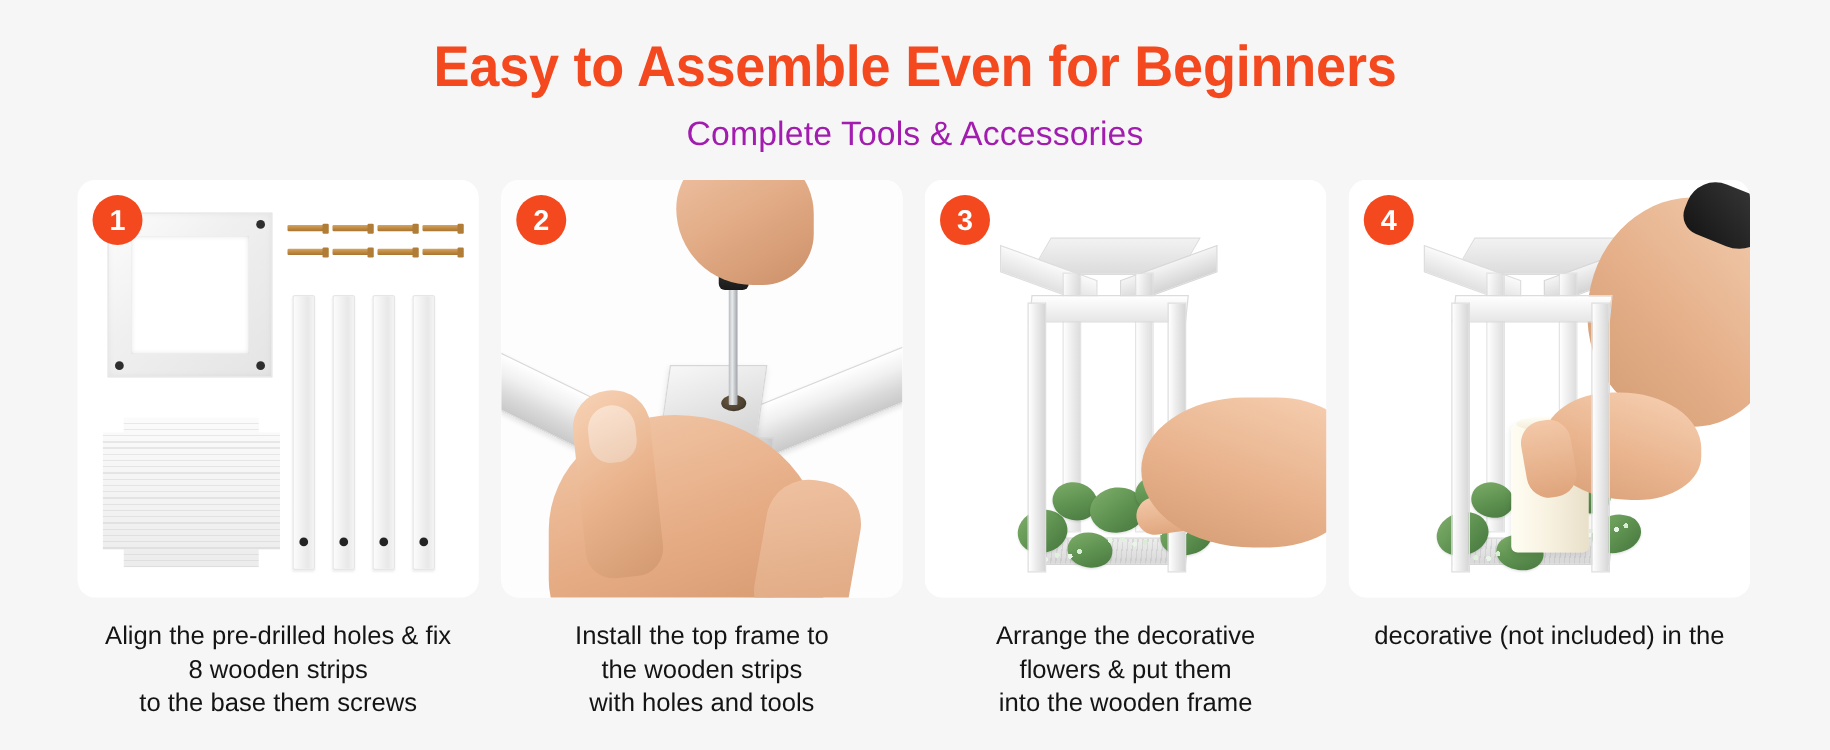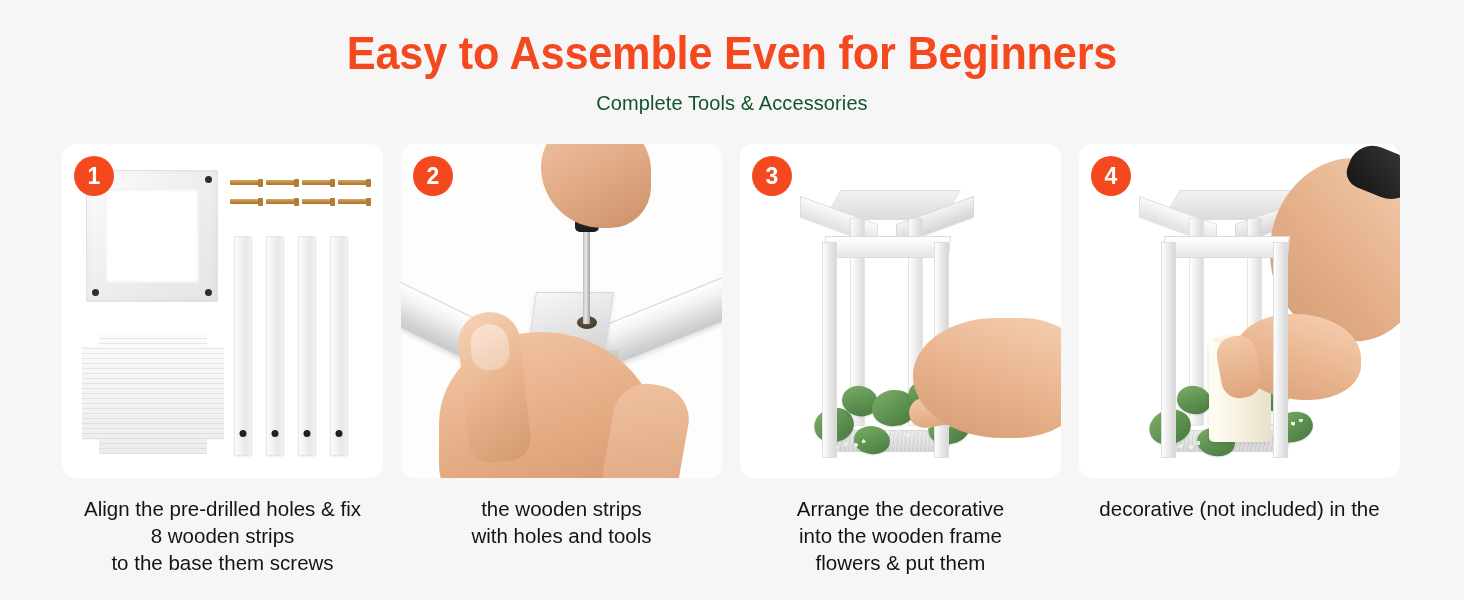--- a/index.html
+++ b/index.html
@@ -28,23 +28,23 @@
     font-weight: bold;
     color: #f4491f;
     letter-spacing: -0.2px;
     line-height: 1.12;
     font-family: "Liberation Sans Narrow", "Liberation Sans", sans-serif;
     transform: scaleX(0.94);
   }
 
   .sub-title {
     margin-top: 12px;
-    font-size: 20px;
+    font-size: 27px;
     font-weight: 400;
-    color: #14532d;
+    color: #a21caf;
     letter-spacing: 0.1px;
   }
 
   
   .steps {
     position: absolute;
     top: 144px;
     left: 62px;
     width: 1341px;
     display: flex;
@@ -532,20 +532,21 @@
         <div class="driver-shaft"></div>
         <div class="driver-collar"></div>
         <div class="driver-grip"></div>
         <div class="hand-top"></div>
         <div class="hand-bottom"></div>
         <div class="thumb"></div>
         <div class="finger-side"></div>
       </div>
     </div>
     <div class="caption">
+      <div>Install the top frame to</div>
       <div>the wooden strips</div>
       <div>with holes and tools</div>
     </div>
   </div>
 
   <div class="step">
     <div class="card">
       <div class="badge">3</div>
       <div class="lantern-scene">
         <div class="lantern">
@@ -569,22 +570,22 @@
             <span class="sprig" style="left:72px; bottom:18px; transform:rotate(6deg);"></span>
             <span class="sprig" style="left:112px;bottom:26px; transform:rotate(-4deg);"></span>
           </div>
         </div>
         <div class="finger-3"></div>
         <div class="hand-right-3"></div>
       </div>
     </div>
     <div class="caption">
       <div>Arrange the decorative</div>
+      <div>flowers &amp; put them</div>
       <div>into the wooden frame</div>
-      <div>flowers &amp; put them</div>
     </div>
   </div>
 
   <div class="step">
     <div class="card">
       <div class="badge">4</div>
       <div class="lantern-scene">
         <div class="sleeve-4"></div>
         <div class="arm-4"></div>
         <div class="lantern">

